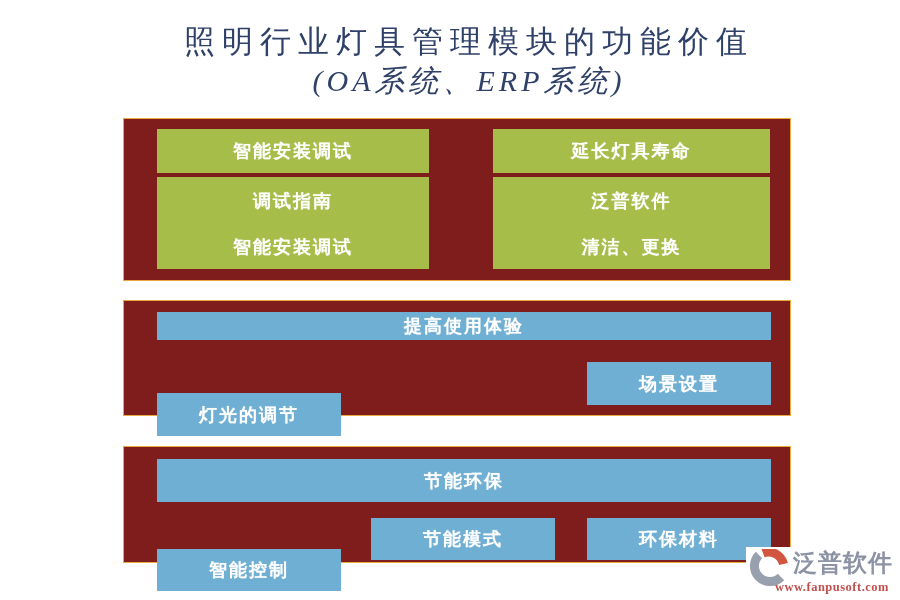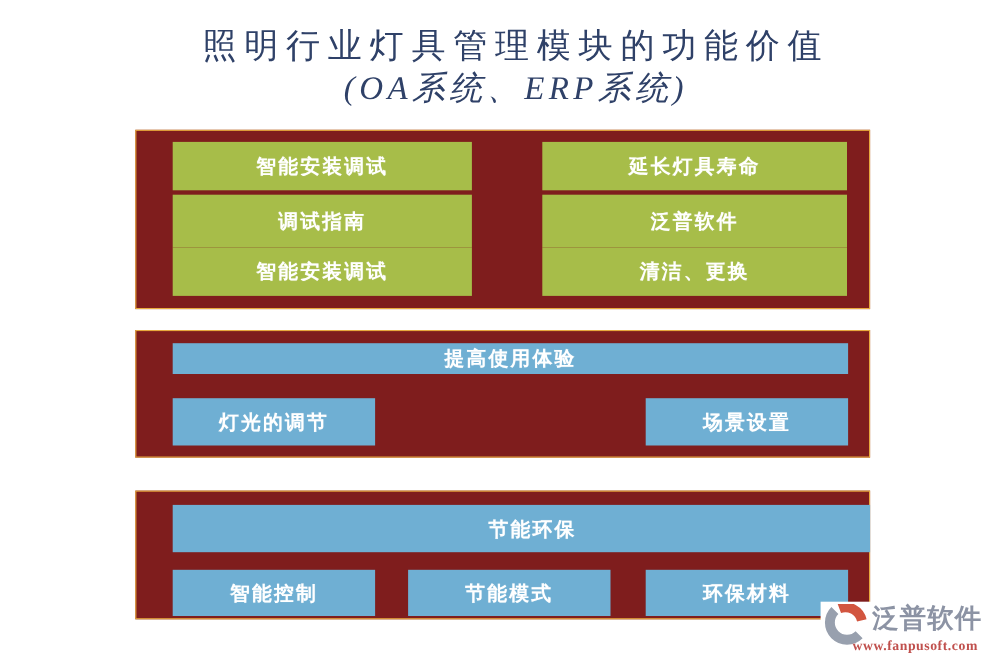--- a/index.html
+++ b/index.html
@@ -26,23 +26,23 @@
   .blue{background:#6FAFD3;}
   
   .colL{left:33px;width:272px;}
   .colR{left:369px;width:277px;}
   .r1{top:10px;height:44px;}
   .r2{top:58px;height:48px;}
   .r3{top:106px;height:44px;}
   
   .full2{left:33px;top:11px;width:614px;height:28px;}
   .small2{top:61px;height:43px;width:184px;}
-  .full3{left:33px;top:12px;width:614px;height:43px;padding-left:20px;}
+  .full3{left:33px;top:12px;width:614px;height:43px;}
   .small3{top:71px;height:42px;width:184px;}
-  .s1{left:33px;} .s2{left:247px;} .s3{left:463px;}
+  .s1{left:33px;margin-top:31px;} .s2{left:247px;} .s3{left:463px;}
   
   .logo{position:absolute;left:746px;top:547px;width:152px;height:52px;background:#ffffff;}
   .logo .icon{position:absolute;left:2px;top:2px;width:40px;height:40px;}
   .logo .brand{position:absolute;left:44px;top:0;width:106px;text-align:center;
                font-size:24px;font-weight:bold;letter-spacing:1px;color:#8C93A4;line-height:32px;}
   .logo .url{position:absolute;left:22px;top:33px;width:128px;text-align:center;
              font-size:12.5px;font-weight:bold;color:#C0504D;letter-spacing:0.5px;
              font-family:"Liberation Serif","DejaVu Serif",serif;}
 </style>
 </head>

